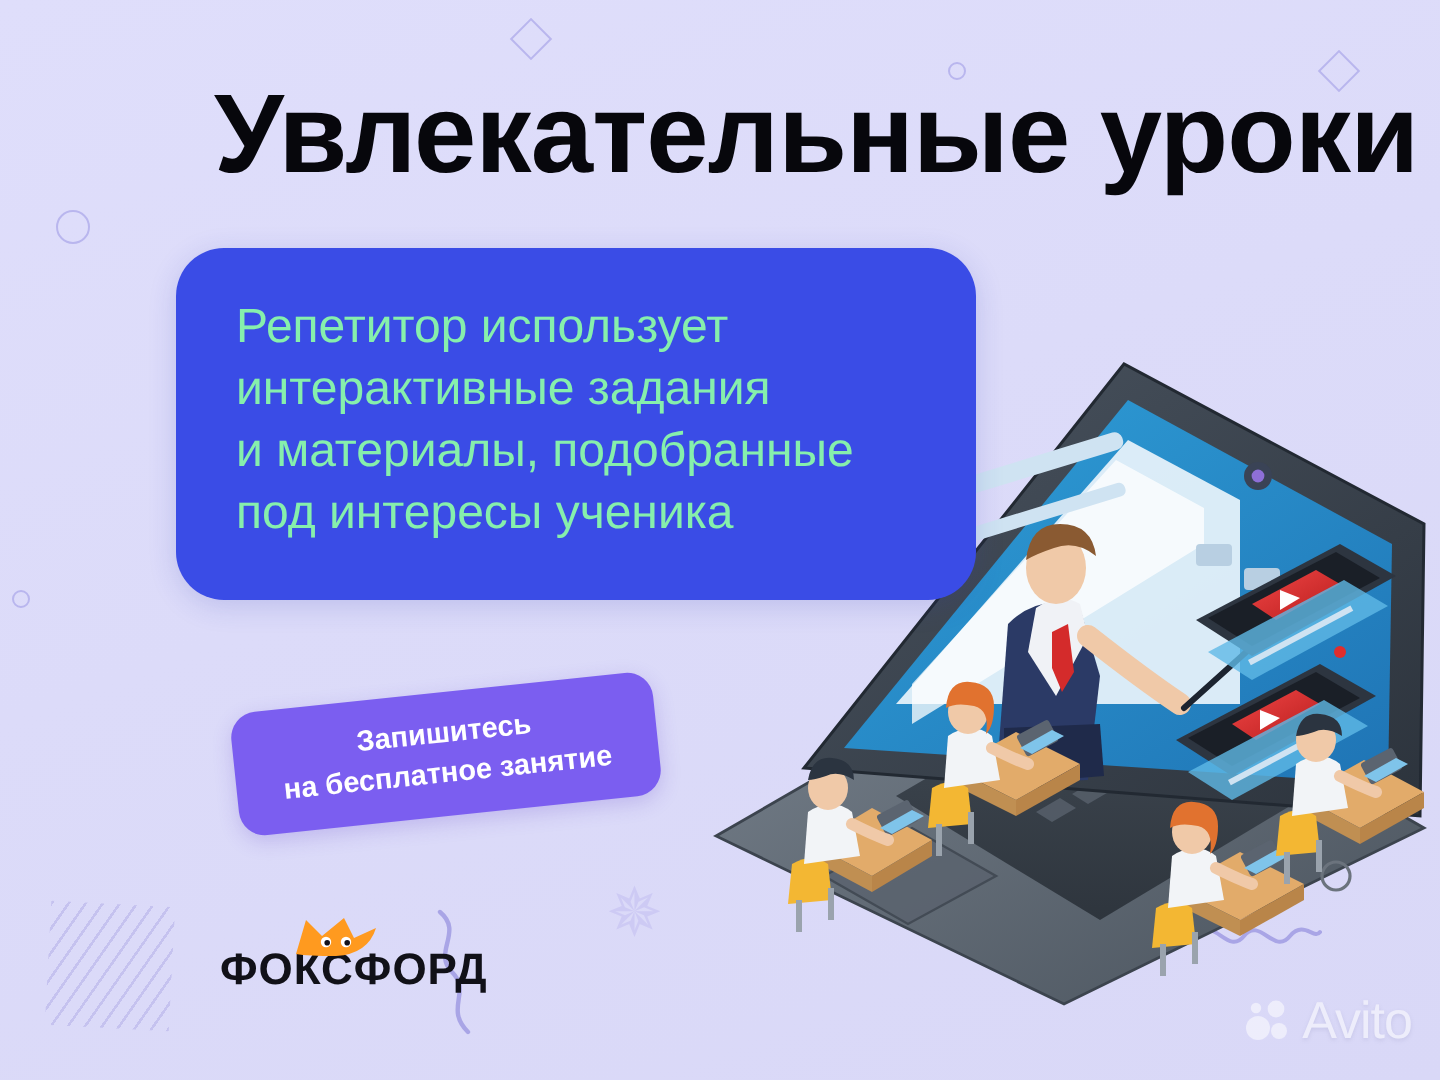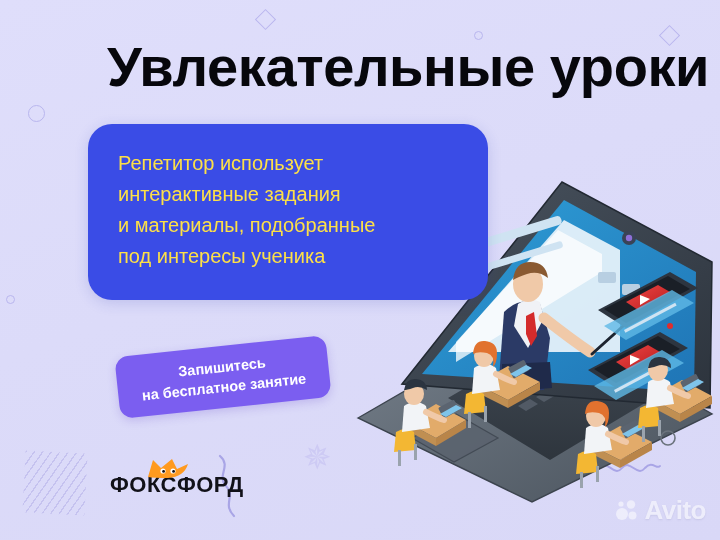--- a/index.html
+++ b/index.html
@@ -27,21 +27,21 @@
     letter-spacing:-0.4px;white-space:nowrap;margin-left:27px;
   }
   
   #blue-card{
     position:absolute;left:88px;top:124px;width:400px;height:176px;
     background:#3a4ce6;border-radius:24px;
     box-shadow:0 3px 14px rgba(50,60,180,.18);
   }
   #blue-card-text{
     position:absolute;left:30px;top:24px;width:360px;
-    color:#fde047;font-size:20px;line-height:31px;font-weight:400;
+    color:#86efac;font-size:24px;line-height:31px;font-weight:400;
     white-space:pre-line;
   }
   
   #badge{
     position:absolute;left:117px;top:346px;width:212px;height:62px;
     background:#7b5ef0;border-radius:13px;transform:rotate(-6deg);
     box-shadow:0 3px 10px rgba(90,60,200,.22);
   }
   #badge-text{
     position:absolute;inset:0;display:flex;flex-direction:column;
@@ -52,21 +52,21 @@
   
   #logo{position:absolute;left:74px;top:472px;}
   #logo-word{
     font-size:22px;font-weight:bold;color:#111118;letter-spacing:.5px;margin-left:36px;
   }
   
   #avito{
     position:absolute;right:14px;bottom:14px;
     display:flex;align-items:center;gap:5px;opacity:.55;
   }
-  #avito-word{color:#fff;font-size:26px;font-weight:bold;letter-spacing:-.5px;
+  #avito-word{color:#fff;font-size:26px;font-weight:normal;letter-spacing:-.5px;
     text-shadow:0 1px 2px rgba(120,120,170,.35);}
 </style>
 </head>
 <body>
 
 <div id="poster">
 
   <div class="deco diamond" style="left:258px;top:12px;width:13px;height:13px;"></div>
   <div class="deco diamond" style="left:662px;top:28px;width:13px;height:13px;"></div>
   <div class="deco circ" style="left:474px;top:31px;width:7px;height:7px;"></div>

